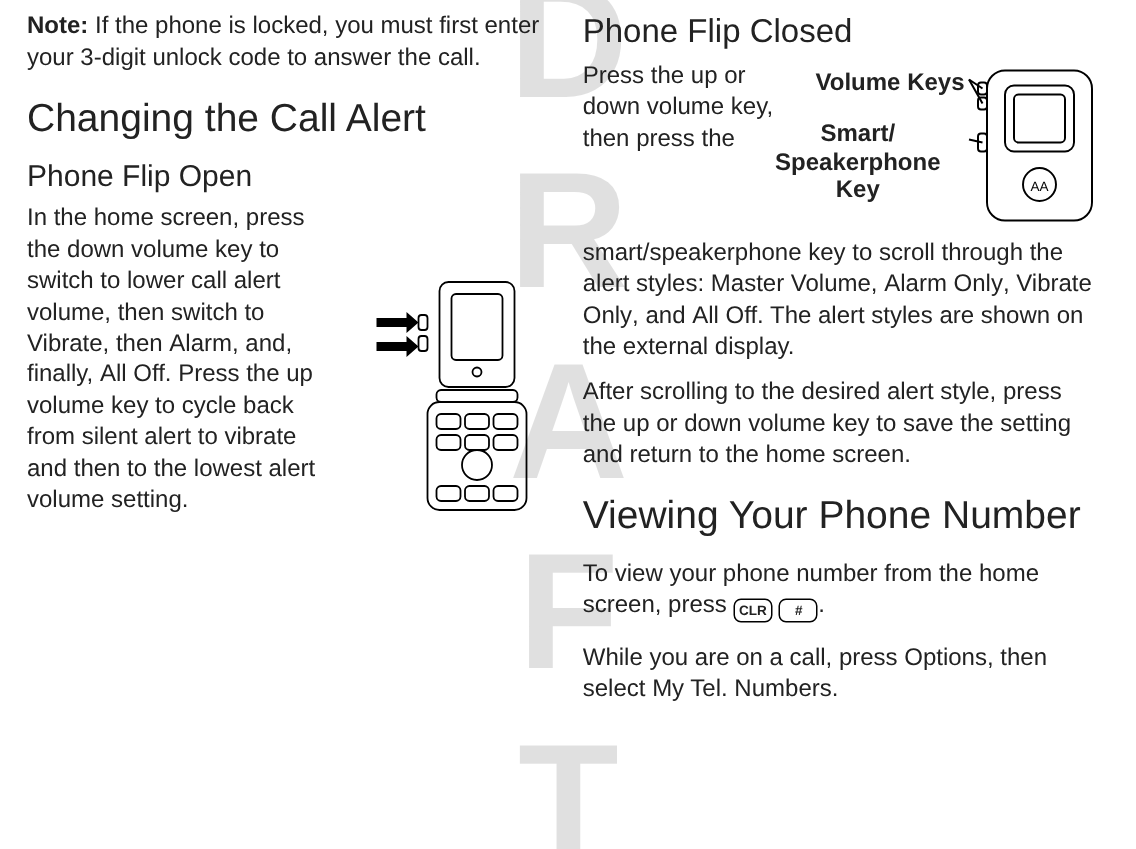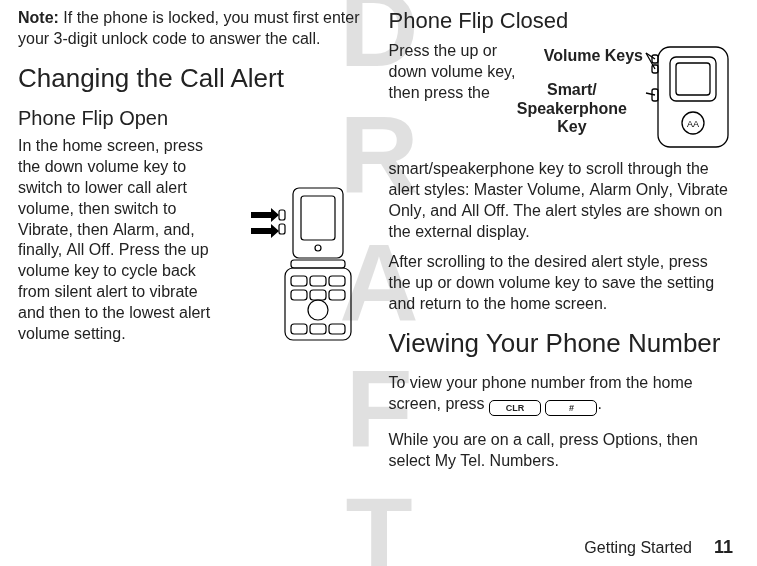--- a/index.html
+++ b/index.html
@@ -69,21 +69,21 @@
     align-items: center;
     justify-content: center;
     width: 22px;
     height: 14px;
     border: 1.5px solid #000;
     border-radius: 5px;
     font-size: 9px;
     font-weight: 700;
     vertical-align: -2px;
     background: #fff;
-    padding: 0 14px;
+    padding: 0 1px;
   }
   .label-stack {
     position: absolute;
     font-size: 16px;
     font-weight: 700;
     text-align: center;
     line-height: 1.15;
   }
 </style>
 </head>
@@ -191,17 +191,13 @@
           <span class="key-icon">#</span><span>.</span>
         </p>
 
         <p class="p1" style="margin-bottom:0">
           <span>While you are on a call, press </span><span class="condensed">Options</span><span>, then select </span><span class="condensed">My Tel. Numbers</span><span>.</span>
         </p>
       </div>
     </div>
   </div>
 
-  <div class="footer">
-    <span>Getting Started</span>
-    <span class="pg">11</span>
-  </div>
 </div>
 
 </body></html>

